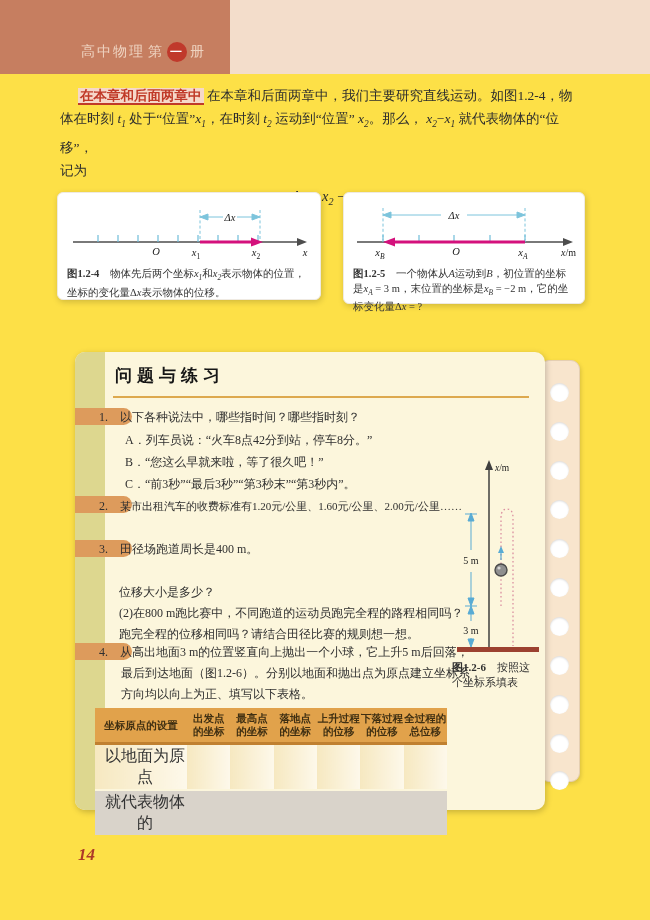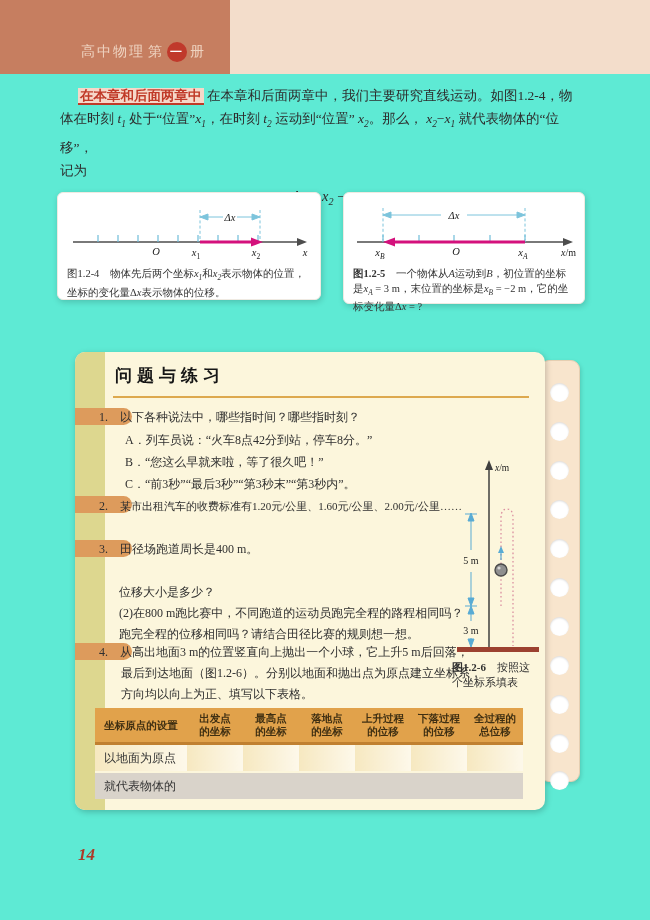--- a/index.html
+++ b/index.html
@@ -1,16 +1,16 @@
 <!DOCTYPE html>
 <html><head>
 <meta charset="utf-8">
 <style>
   html,body{margin:0;padding:0;background:#fff;}
-  #page{position:relative;width:650px;height:920px;background:#5eead4;overflow:hidden;
+  #page{position:relative;width:650px;height:920px;background:#fde047;overflow:hidden;
         font-family:"Liberation Serif","DejaVu Serif",serif;color:#2d2d2d;}
   
   .band{position:absolute;left:0;top:0;width:650px;height:74px;background:#f3ddcb;}
   .band-left{position:absolute;left:0;top:0;width:230px;height:74px;background:#c67e60;
              display:flex;align-items:flex-end;justify-content:flex-end;
              padding:0 24px 12px 0;box-sizing:border-box;}
   .band-title{color:#eed3c0;font-size:14px;font-family:"Liberation Sans",sans-serif;
               letter-spacing:2px;display:flex;align-items:center;gap:3px;}
   .vol-circle{display:inline-flex;width:20px;height:20px;border-radius:50%;background:#c0392b;
               color:#fff;align-items:center;justify-content:center;font-size:12px;font-weight:bold;}
@@ -41,25 +41,25 @@
            font-weight:bold;font-size:17px;letter-spacing:5px;color:#161616;text-align:right;}
   .exrule{position:absolute;left:38px;width:416px;top:44px;height:2px;background:#dda94e;}
   .pill{position:absolute;left:0;width:57px;height:17px;background:#dd9b5c;border-radius:0 9px 9px 0;}
   .xline{position:absolute;font-size:12px;color:#2f2f2f;white-space:nowrap;line-height:16px;}
   .xline .qn{display:inline-block;width:21px;}
   .tight{font-size:11px;}
   
   #fig126{position:absolute;left:455px;top:458px;}
   #figcap126{position:absolute;left:452px;top:660px;width:100px;font-size:11px;line-height:15px;color:#2f2f2f;}
   
-  .extable{position:absolute;left:20px;top:356px;width:428px;border-collapse:collapse;
-           table-layout:fixed;font-family:"Liberation Sans",sans-serif;}
+  .extable{position:absolute;left:20px;top:356px;width:352px;border-collapse:collapse;
+           table-layout:fixed;font-family:"Liberation Sans",sans-serif;text-align:center;}
   .extable th{background:#e1a24b;color:#3f2f12;font-weight:bold;font-size:10.5px;line-height:13px;
               padding:4px 0;border-bottom:3px solid #c08030;vertical-align:middle;}
-  .extable td{height:24px;font-size:12px;color:#333;padding-left:9px;}
+  .extable td{height:24px;font-size:16px;color:#333;padding-left:9px;}
   .extable tr.r1 td{background:linear-gradient(90deg,#f6e8c0,#fdf8ea);border-bottom:2px solid #fcf6dc;}
   .extable tr.r2 td{background:#d9d3ca;}
   
   .pagenum{position:absolute;left:78px;top:845px;color:#ad3a28;font-style:italic;font-weight:bold;font-size:17px;}
 </style>
 </head>
 <body>
 
 <div id="page">
 
@@ -108,21 +108,21 @@
           <polygon points="185,16 193,19 185,22"></polygon>
       </g>
       <text x="163" y="23" text-anchor="middle" font-size="10.5" font-style="italic" fill="#222" class="svgtxt">Δx</text>
       <line x1="133" y1="44" x2="184" y2="44" stroke="#d4117c" stroke-width="2.8"></line>
       <polygon points="184,39.5 196,44 184,48.5" fill="#d4117c"></polygon>
       <text x="89" y="57" text-anchor="middle" font-size="10.5" font-style="italic" fill="#222" class="svgtxt">O</text>
       <text x="129" y="58" text-anchor="middle" font-size="10.5" fill="#222" class="svgtxt"><tspan font-style="italic">x</tspan><tspan dy="2.5" font-size="7.5">1</tspan></text>
       <text x="189" y="58" text-anchor="middle" font-size="10.5" fill="#222" class="svgtxt"><tspan font-style="italic">x</tspan><tspan dy="2.5" font-size="7.5">2</tspan></text>
       <text x="238" y="58" text-anchor="middle" font-size="10.5" font-style="italic" fill="#222" class="svgtxt">x</text>
     </svg>
-    <div class="figcap"><span style="font-weight: normal;">图1.2-4　</span>物体先后两个坐标<span style="font-style: italic;">x</span><sub style="font-style: italic;">1</sub>和<span style="font-style: italic;">x</span><sub style="font-style: italic;">2</sub>表示物体的位置，坐标的变化量Δ<span style="font-style: italic;">x</span>表示物体的位移。</div>
+    <div class="figcap"><span style="font-weight: bold;">图1.2-4　</span>物体先后两个坐标<span style="font-style: italic;">x</span><sub style="font-style: italic;">1</sub>和<span style="font-style: italic;">x</span><sub style="font-style: italic;">2</sub>表示物体的位置，坐标的变化量Δ<span style="font-style: italic;">x</span>表示物体的位移。</div>
   </div>
 
   <div class="figcard" id="figcard2">
     <svg width="224" height="64" viewBox="0 0 224 64">
       <line x1="4" y1="44" x2="212" y2="44" stroke="#4d4d4d" stroke-width="1.5"></line>
       <polygon points="210,40 220,44 210,48" fill="#4d4d4d"></polygon>
       <g stroke="#6fbcd9" stroke-width="1.2">
         <line x1="30" y1="37" x2="30" y2="44"></line>
           <line x1="66" y1="37" x2="66" y2="44"></line>
         <line x1="101" y1="37" x2="101" y2="44"></line>

